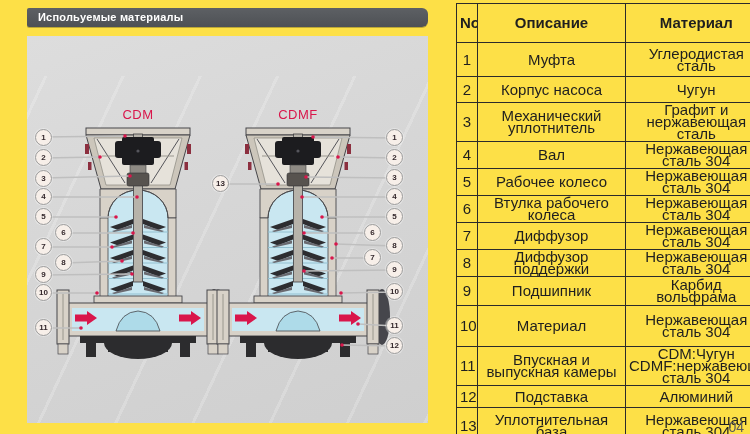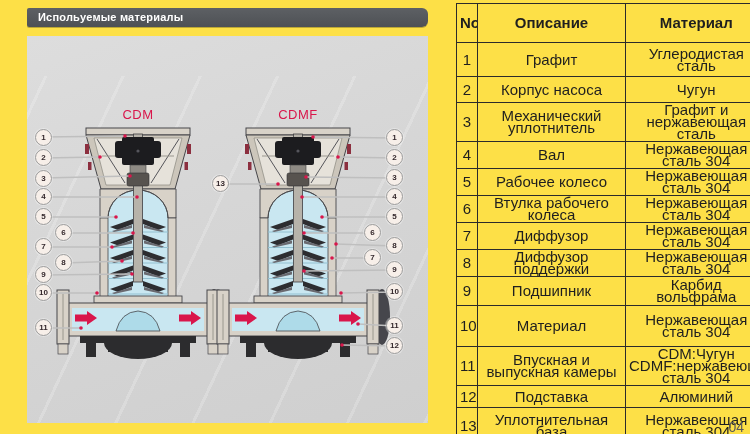--- a/index.html
+++ b/index.html
@@ -266,21 +266,21 @@
         <col class="c-mat">
       </colgroup>
     <tbody>
         <tr style="height:39px">
       <th>No.</th>
       <th>Описание</th>
       <th>Материал</th>
     </tr>
     <tr style="height:34px">
           <td>1</td>
-          <td>Графит</td>
+          <td>Муфта</td>
           <td class="mat">Углеродистая сталь</td>
         </tr>
     <tr style="height:26px">
           <td>2</td>
           <td>Корпус насоса</td>
           <td class="mat">Чугун</td>
         </tr>
     <tr style="height:34px">
           <td>3</td>
           <td>Механический уплотнитель</td>

